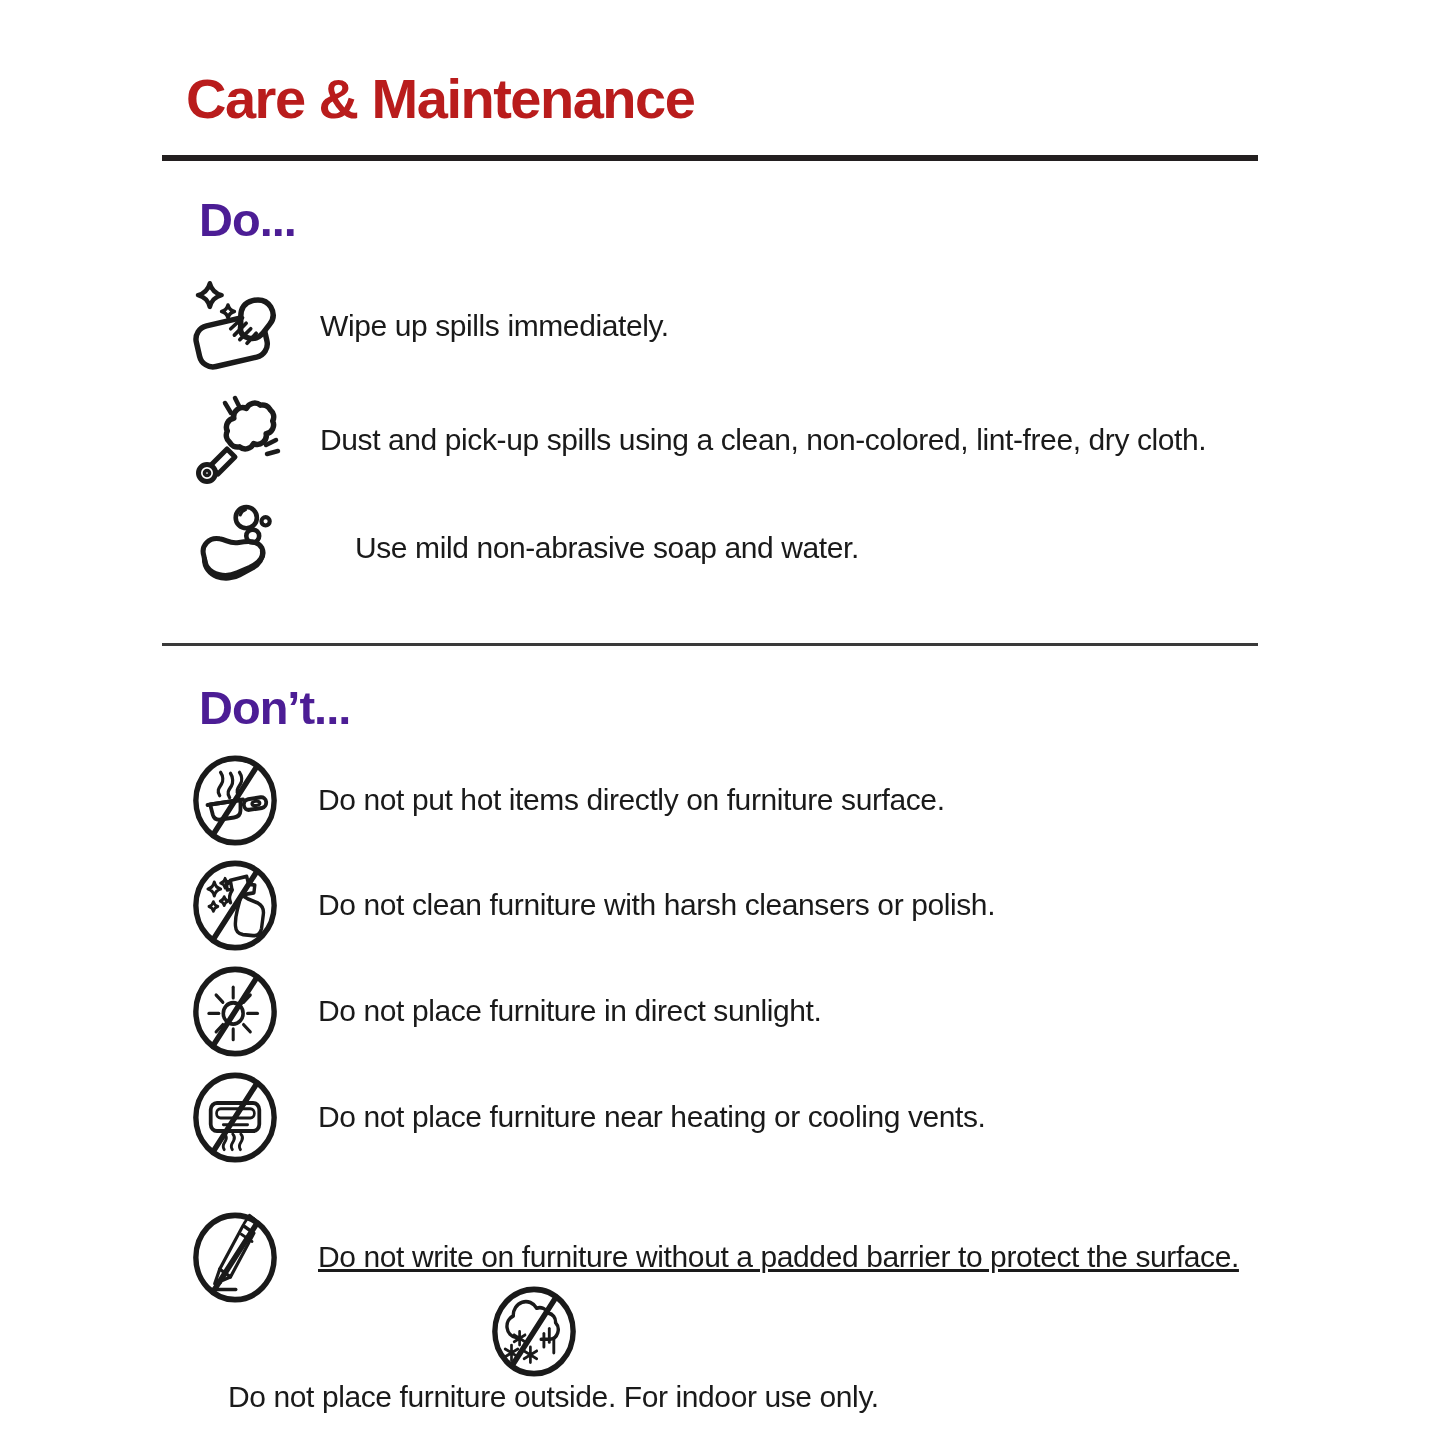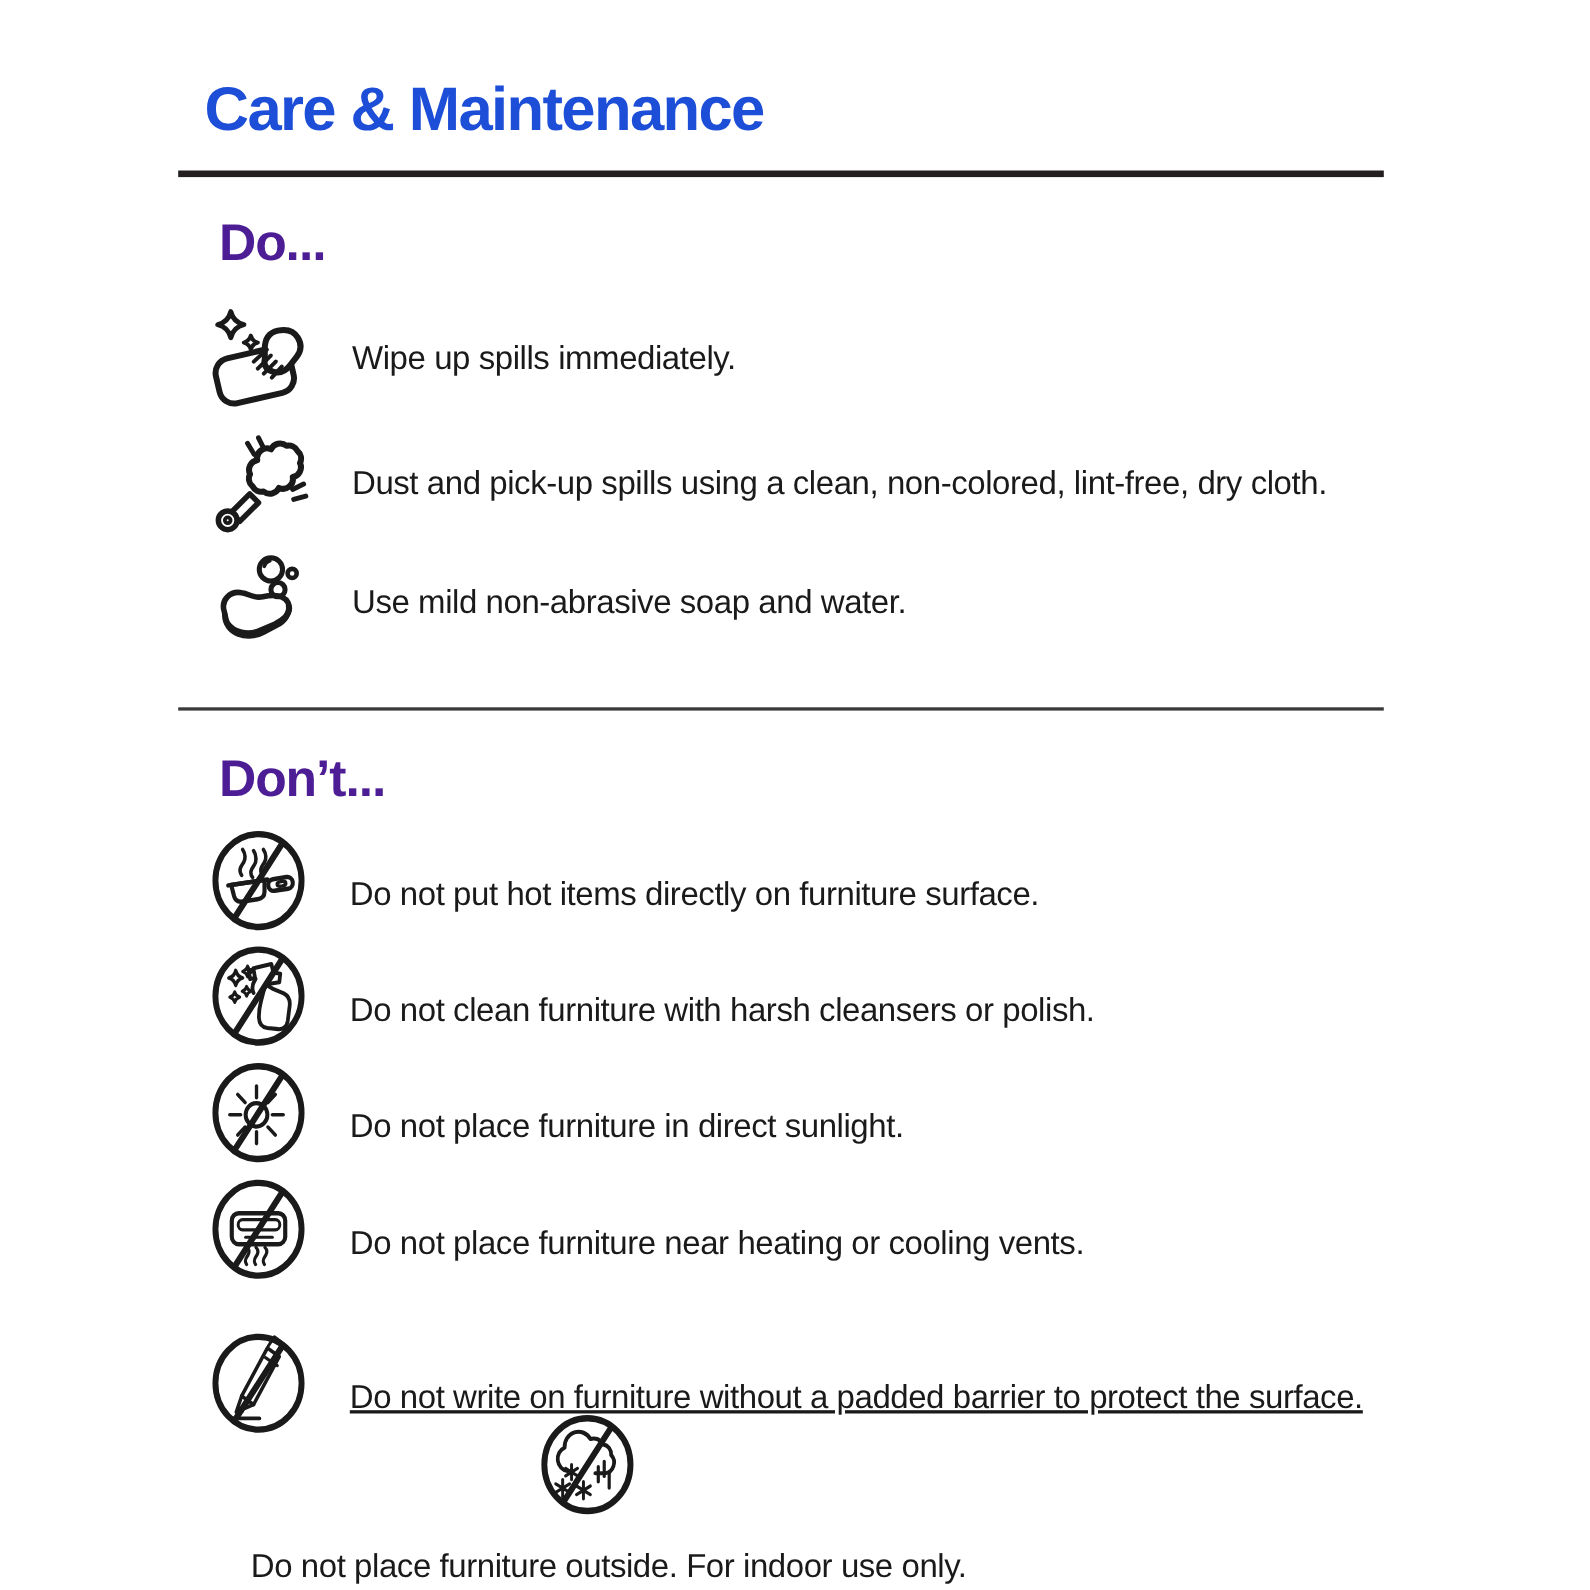--- a/index.html
+++ b/index.html
@@ -2,41 +2,41 @@
 <html><head>
 <meta charset="utf-8">
 <style>
   html,body{margin:0;padding:0;background:#ffffff;}
   .page{
     position:relative;width:1445px;height:1445px;background:#ffffff;overflow:hidden;
     font-family:"Liberation Sans","DejaVu Sans",sans-serif;color:#1a1a1a;
   }
   .page-title{
     position:absolute;left:186px;top:66px;font-size:56px;font-weight:bold;
-    letter-spacing:-1.5px;color:#1d4ed8;white-space:nowrap;
+    letter-spacing:-1.5px;color:#b91c1c;white-space:nowrap;
   }
   .rule{position:absolute;left:162px;width:1096px;background:#231f20;}
   .rule-thick{top:155px;height:6px;}
   .rule-thin{top:643px;height:3px;background:#3a3a3a;}
   .section-heading{
     position:absolute;left:199px;font-size:47px;font-weight:bold;
     letter-spacing:-1px;color:#4c1d95;white-space:nowrap;
   }
   .do-heading{top:192px;}
   .dont-heading{top:680px;}
   .row{
     position:absolute;height:100px;display:flex;align-items:center;
   }
   .row .icon-box{display:flex;justify-content:center;align-items:center;flex:none;}
   .do-row{left:188px;}
   .do-row .icon-box{width:100px;}
   .do-row .item-text{margin-left:32px;}
   .dont-row{left:190px;}
   .dont-row .icon-box{width:90px;}
-  .dont-row .item-text{margin-left:38px;margin-top:28px;}
+  .dont-row .item-text{margin-left:38px;}
   .item-text{
     font-size:30px;letter-spacing:-0.4px;color:#1a1a1a;white-space:nowrap;
   }
   svg{display:block;}
   svg *{vector-effect:none;}
   .ln{fill:none;stroke:#1a1a1a;stroke-linecap:round;stroke-linejoin:round;}
   .wfill{fill:#ffffff;stroke:#1a1a1a;stroke-linecap:round;stroke-linejoin:round;}
 </style>
 </head>
 <body>
@@ -71,21 +71,21 @@
         <path class="wfill" stroke-width="5" d="M22,76 L39,59 L47,67 L30,84 Z"></path>
         <circle class="wfill" stroke-width="5" cx="19" cy="83" r="8.5"></circle>
         <circle class="ln" stroke-width="3.5" cx="19" cy="83" r="2.6"></circle>
         <path class="ln" stroke-width="4.5" d="M37,13 l6,10 M47,8 l5,10"></path>
         <path class="ln" stroke-width="4.5" d="M88,50 l-10,5 M90,61 l-11,3"></path>
       </svg>
     </div>
     <div class="item-text">Dust and pick-up spills using a clean, non-colored, lint-free, dry cloth.</div>
   </div>
 
-  <div class="row do-row" style="top:498px;">
+  <div class="row do-row" style="top:498px;gap:35px;">
     <div class="icon-box">
       <svg width="92" height="98" viewBox="0 0 100 100">
         <circle class="ln" stroke-width="5" cx="59" cy="17" r="11.5"></circle>
         <path class="ln" stroke-width="3.5" d="M52.5,14 A8,8 0 0 1 58,8.5"></path>
         <circle class="ln" stroke-width="4.5" cx="80" cy="21" r="4.5"></circle>
         <circle class="ln" stroke-width="5" cx="66" cy="37" r="7"></circle>
         <path class="ln" stroke-width="5.5" d="M13,59 C9,47 19,38 30,40 C38,41 41,46 51,44 C61,42 72,42 76,50 C80,59 73,66 63,71 L49,77 C36,83 22,79 16,70 C14,66 14,63 13,59 Z"></path>
         <path class="ln" stroke-width="5.5" d="M13.5,62 C13.5,71 19,78 27,81 C35,84 45,83 52,79 L65,72 C73,68 77.5,61 76.5,53"></path>
       </svg>
     </div>

